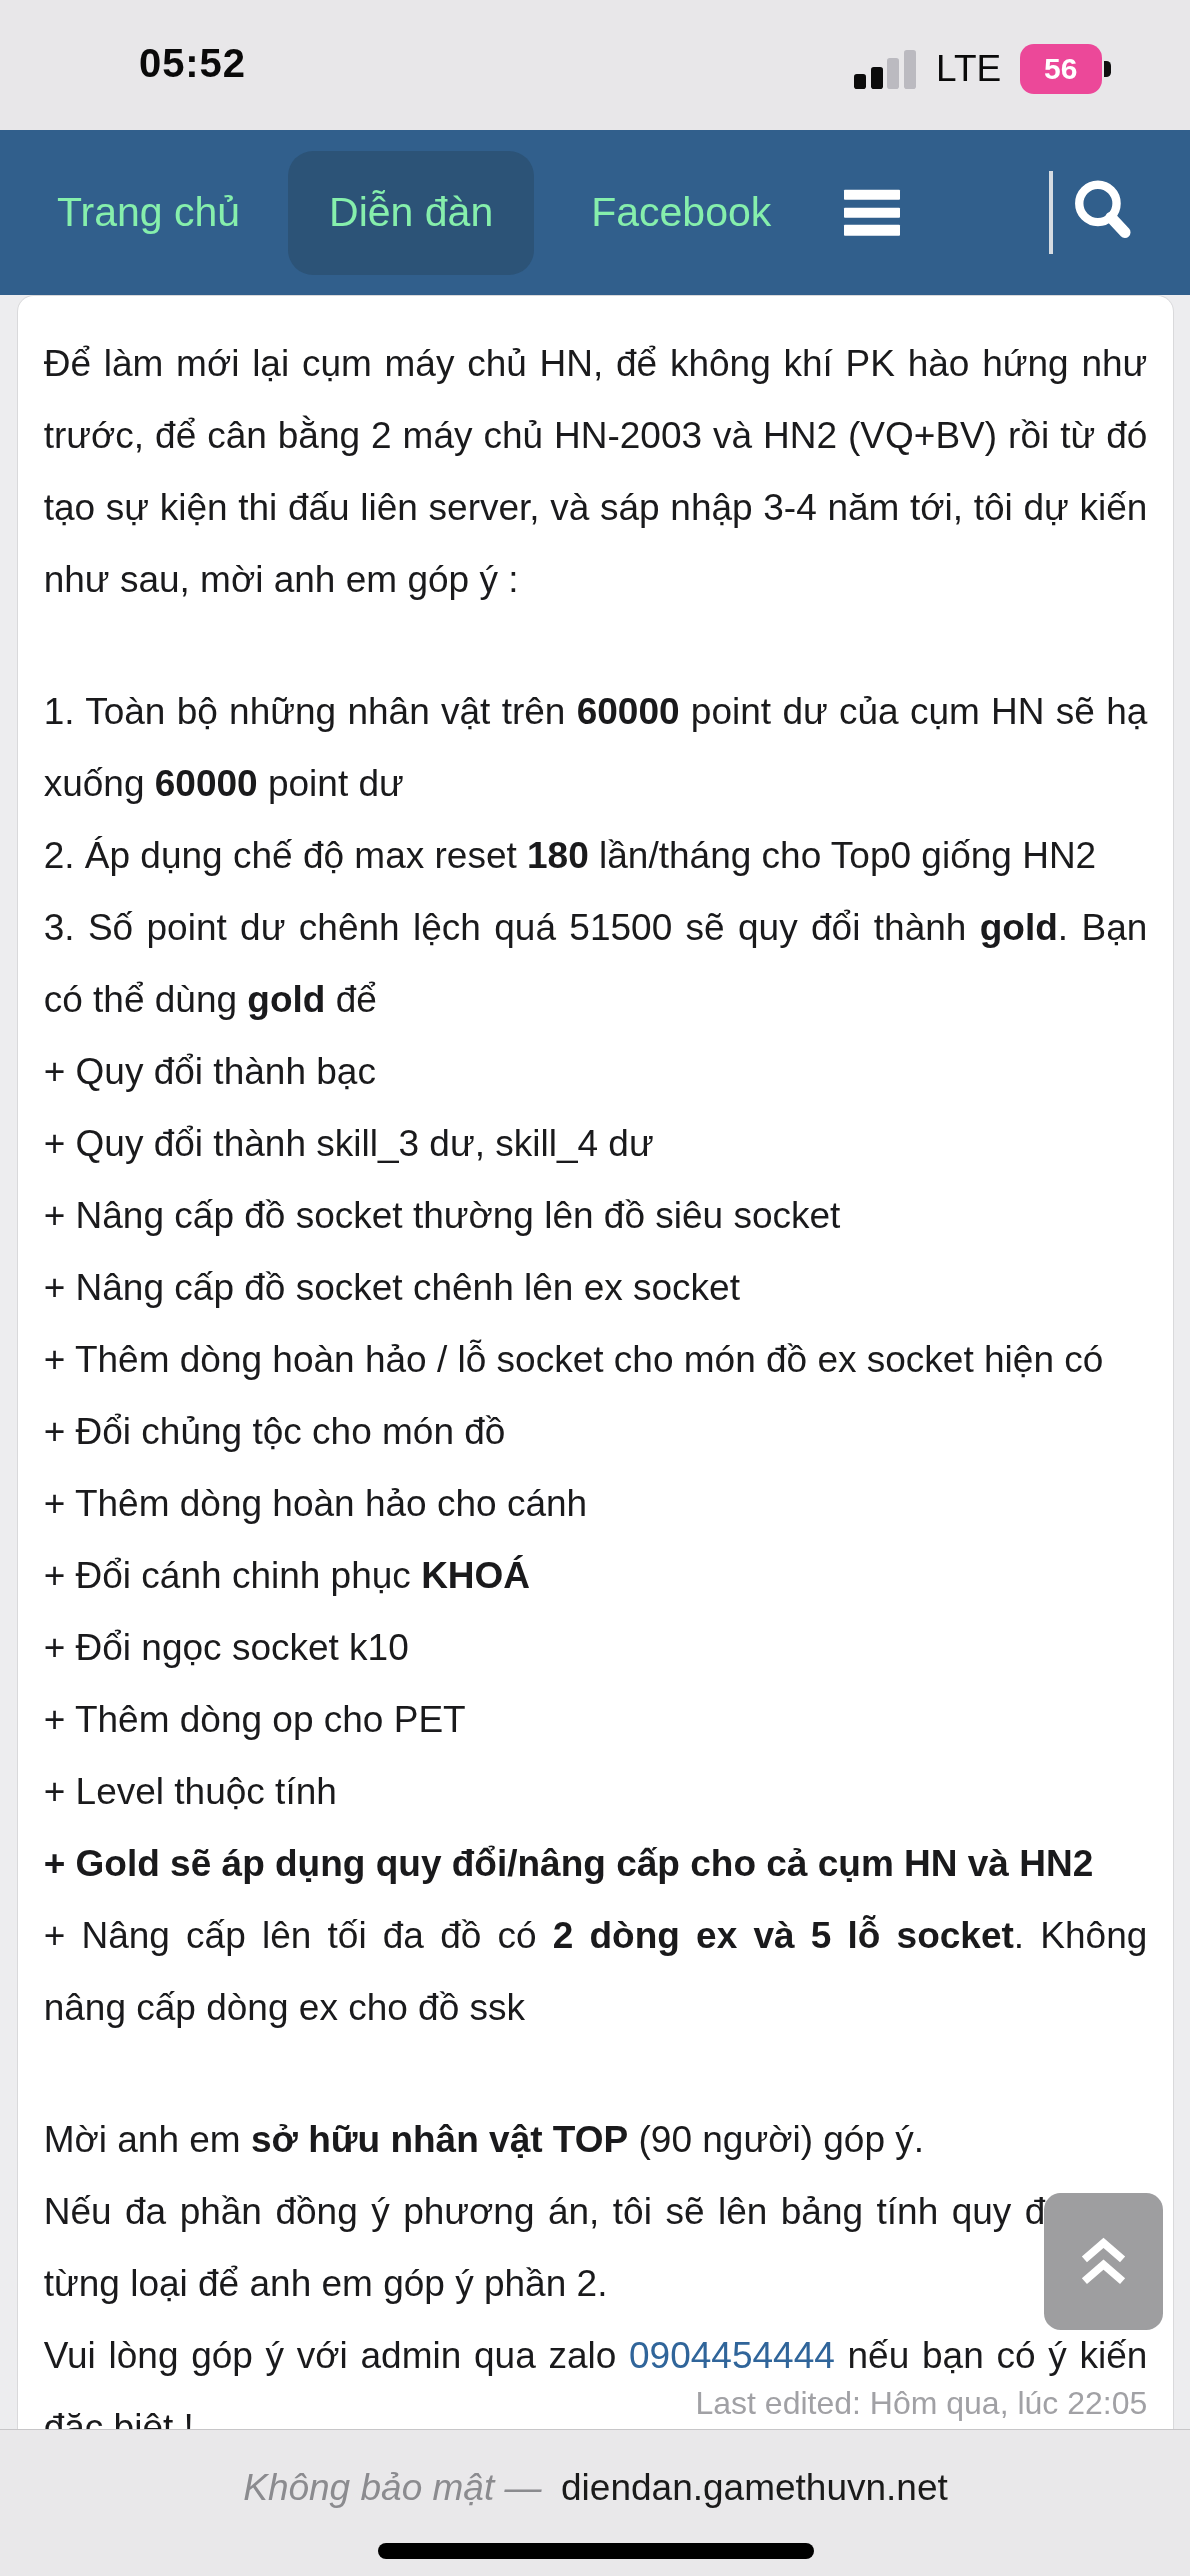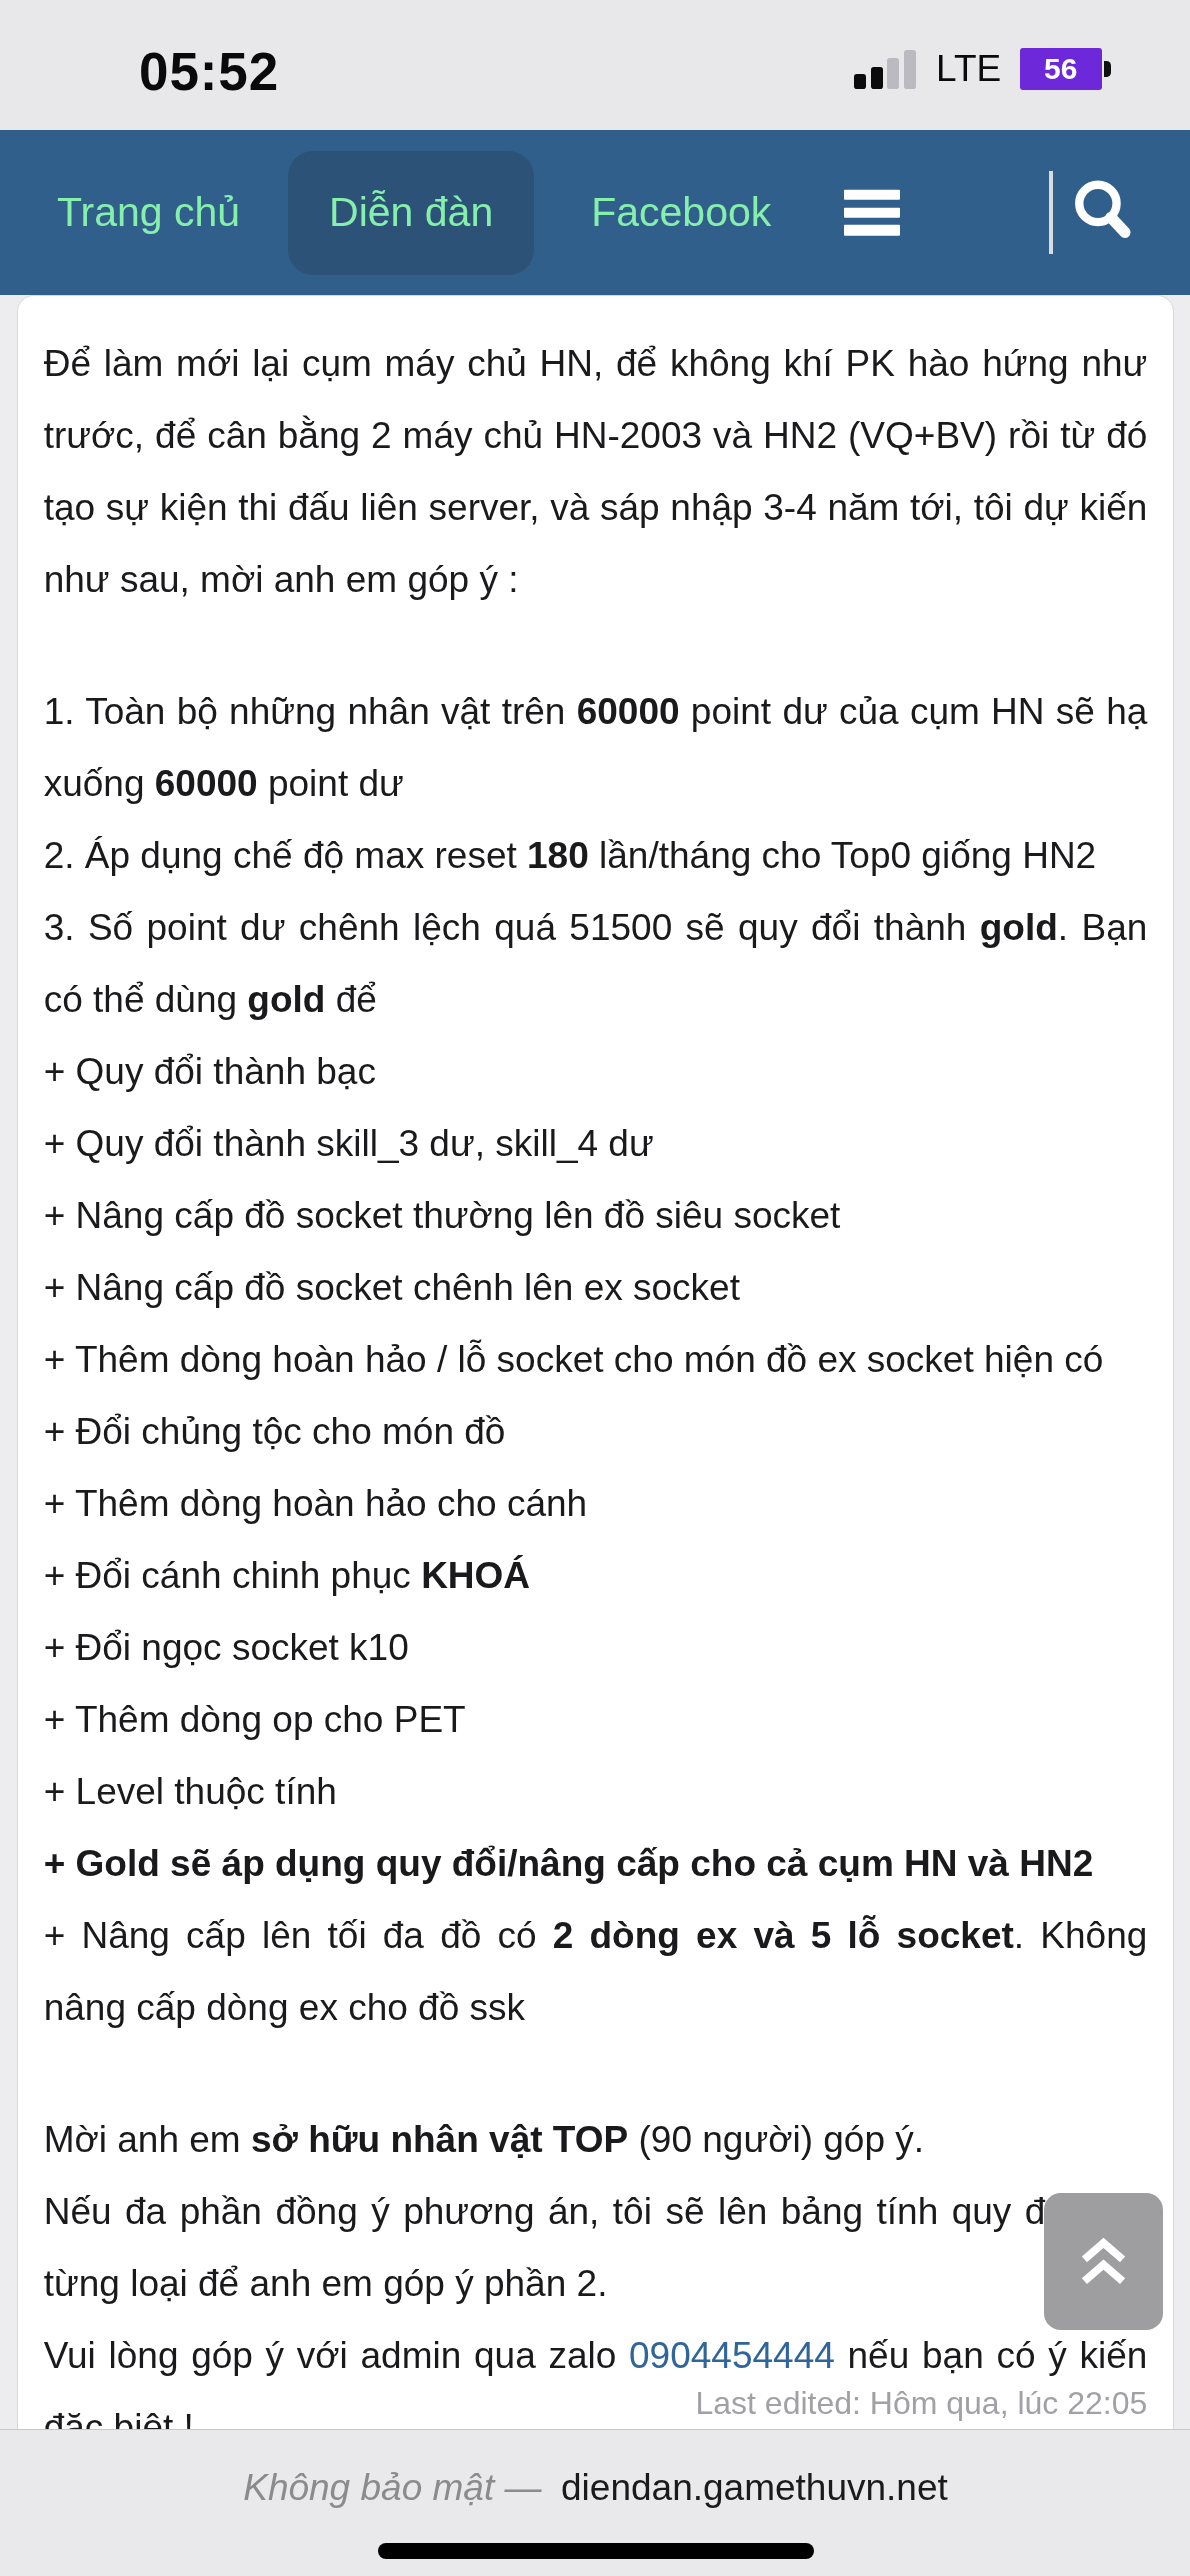--- a/index.html
+++ b/index.html
@@ -5,32 +5,32 @@
   * { margin:0; padding:0; box-sizing:border-box; }
   html,body { background:#444; }
   .screen {
     position:relative; width:1191px; height:2576px; margin:0 auto;
     background:#ededef; overflow:hidden;
     font-family:"Liberation Sans","DejaVu Sans",sans-serif;
     display:flex; flex-direction:column;
   }
   
   .status-bar { position:relative; height:130px; background:#e8e7e9; flex:none; }
-  .status-time { position:absolute; left:139px; top:41px; font-size:53px; font-weight:700; color:#0a0a0a; letter-spacing:0.9px; }
+  .status-time { position:absolute; left:139px; top:41px; font-size:40px; font-weight:700; color:#0a0a0a; letter-spacing:0.9px; }
   .status-right { position:absolute; right:80px; top:4px; height:130px; display:flex; align-items:center; }
   .signal { display:flex; align-items:flex-end; height:39px; margin-right:20.4px; }
   .signal i { display:block; width:12px; border-radius:2.8px; margin-left:4.6px; background:#0b0b0b; }
   .signal i:nth-child(1){ height:15px; margin-left:0; }
   .signal i:nth-child(2){ height:22px; }
   .signal i:nth-child(3){ height:31px; background:#bbbac0; }
   .signal i:nth-child(4){ height:39px; background:#bbbac0; }
   .lte { font-size:37px; font-weight:500; color:#0a0a0a; margin-right:18.5px; }
   .battery { display:flex; align-items:center; }
   .battery-body {
-    width:82px; height:42px; background:#6d28d9; border-radius:3px;
+    width:82px; height:50px; background:#ec4899; border-radius:14px;
     display:flex; align-items:center; justify-content:center;
   }
   .battery-body span { color:#fff; font-size:30px; font-weight:700; }
   .battery-nub { display:block; width:7.4px; height:16.7px; background:#101010; border-radius:0 4.6px 4.6px 0; margin-left:1.9px; }
   
   .nav { position:relative; height:165px; background:#315f8c; flex:none; display:flex; align-items:center; }
   .nav-item { color:#86efac; font-size:41px; text-decoration:none; cursor:pointer; white-space:nowrap; }
   .nav-home { margin-left:57px; }
   .nav-tab-active {
     margin-left:48px; height:124px; padding:0 41px; background:#2c5377;

